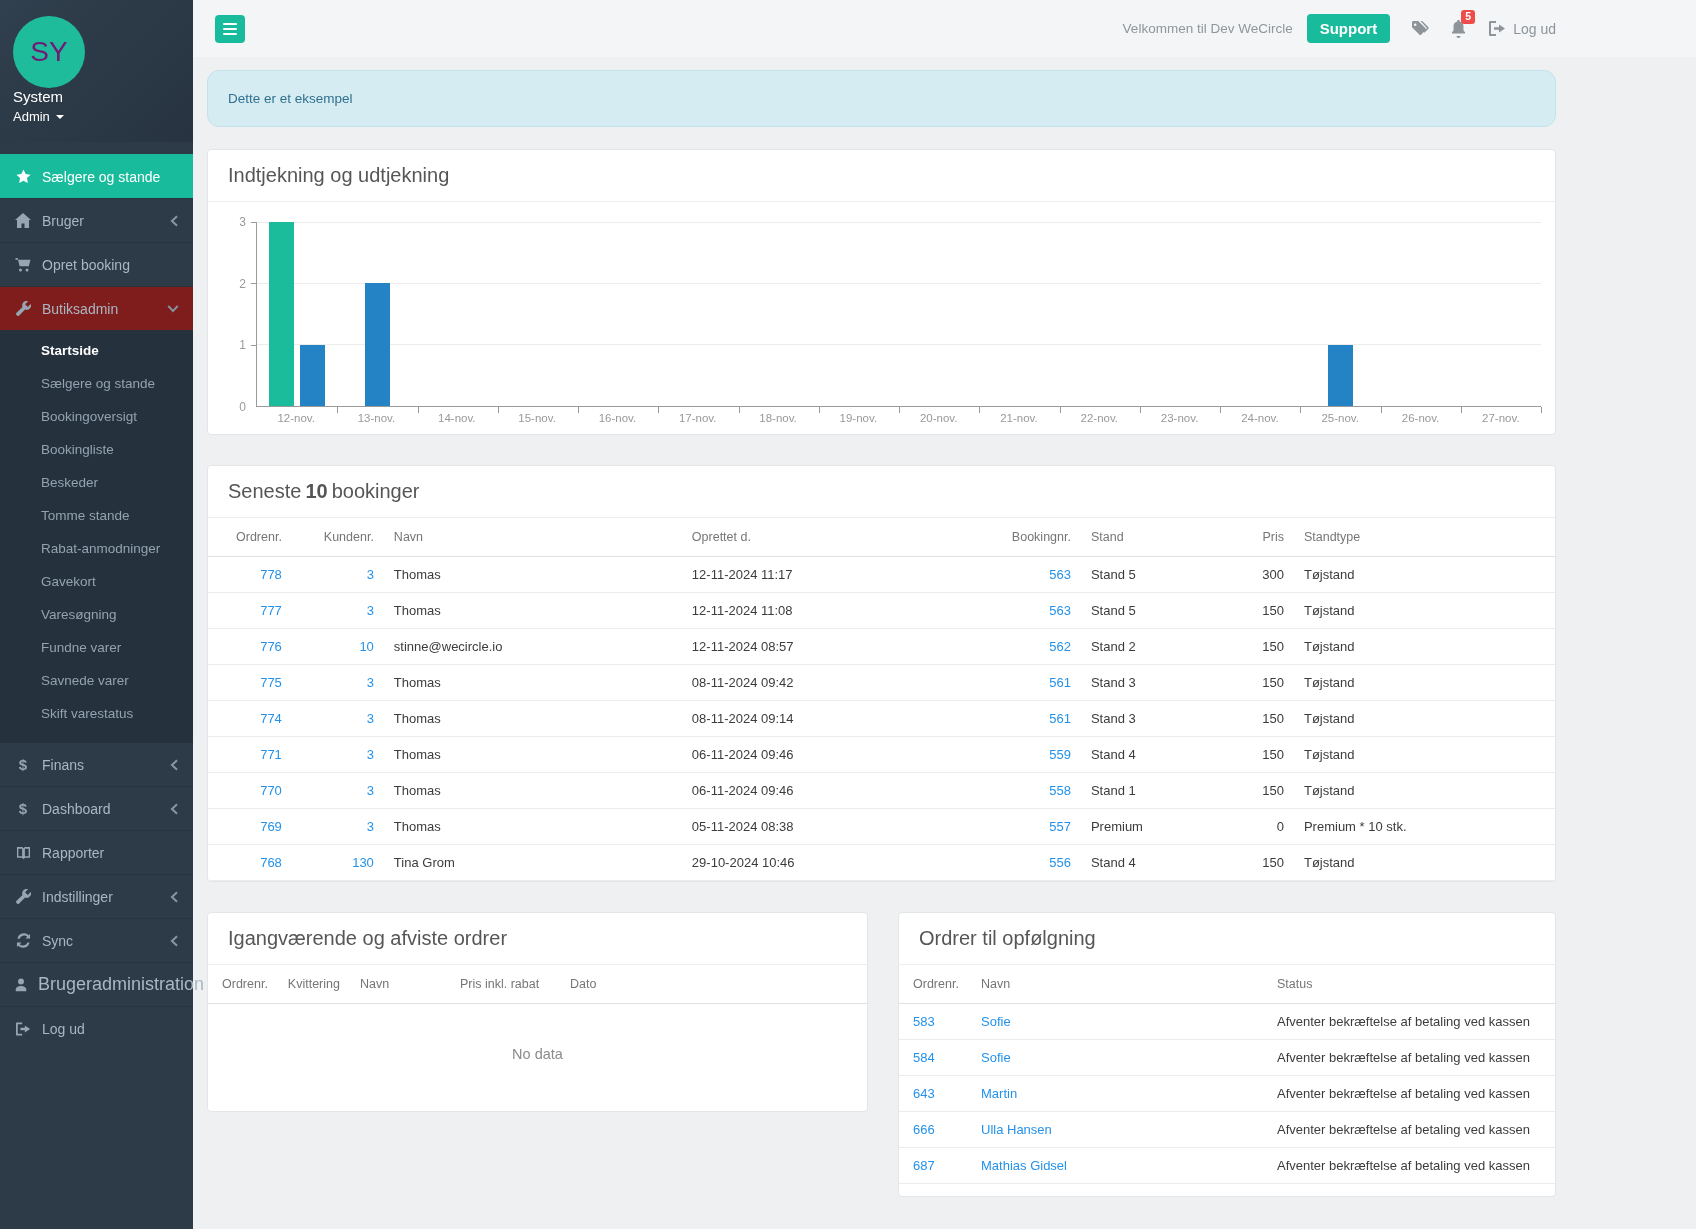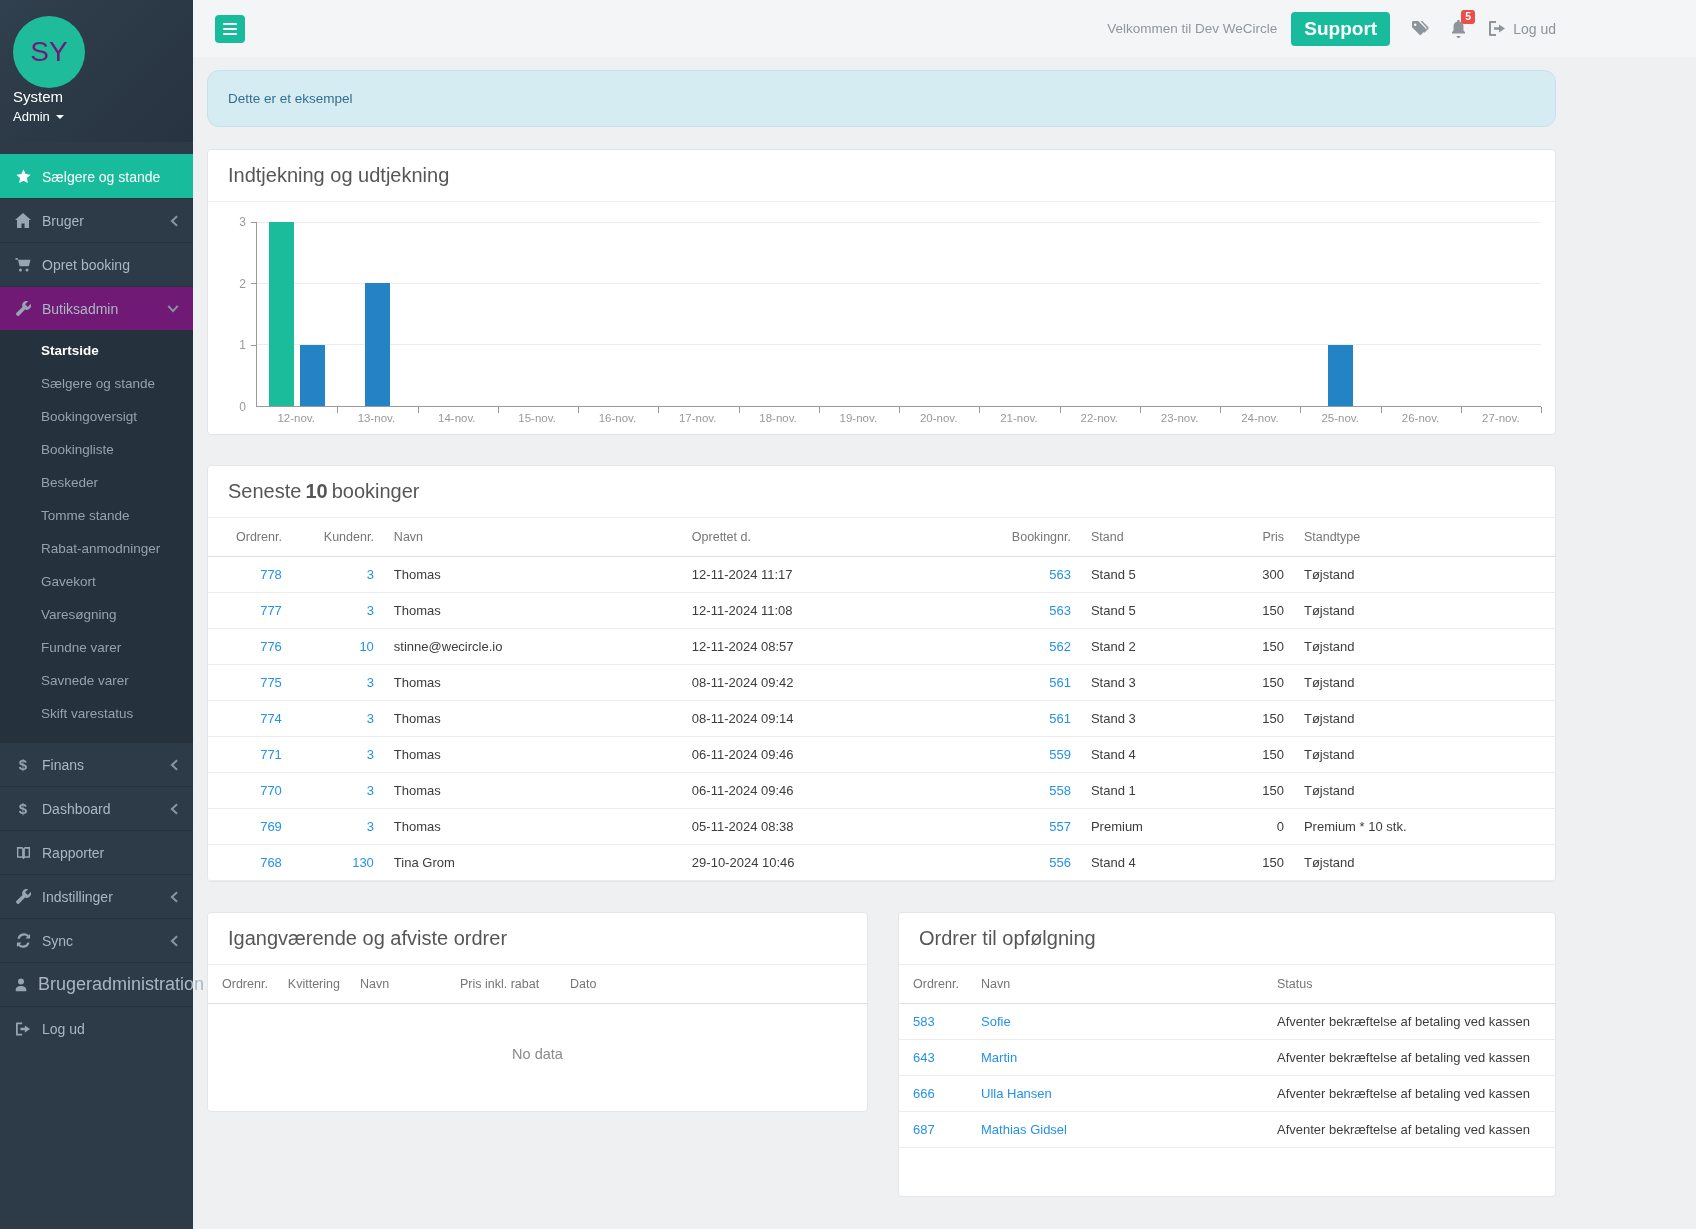--- a/index.html
+++ b/index.html
@@ -28,41 +28,41 @@
   .menu-item {
     display:flex; align-items:center; height:44px; padding:0 14px;
     color:#a9b7c2; font-size:14px; background:#2d3a47; border-top:1px solid #27323e; cursor:pointer;
   }
   .menu-item .mi-icon { width:18px; display:flex; justify-content:center; color:#96a5b1; }
   .menu-item .mi-label { margin-left:10px; white-space:nowrap; }
   .menu-item .chevron { margin-left:auto; color:#8794a1; display:flex; }
   .menu-item.active { background:#18bc9c; color:#fff; border-top-color:#18bc9c; }
   .menu-item.active .mi-icon { color:#fff; }
   .menu-item.long .mi-label { font-size:18px; }
-  .menu-group.expanded .menu-item { background:#701a75; }
+  .menu-group.expanded .menu-item { background:#7f1d1d; }
   .submenu { background:#25313d; padding:4px 0 12px; }
   .submenu-item { padding:9px 14px 9px 41px; font-size:13.5px; color:#93a3af; cursor:pointer; }
   .submenu-item.active { color:#fff; font-weight:bold; }
   .dollar-glyph { font-weight:bold; font-size:15px; line-height:1; }
 
   
   .main { flex:1; display:flex; flex-direction:column; }
   .topbar {
     height:57px; min-height:57px; background:#f4f5f6;
     display:flex; align-items:center; padding:0 140px 0 22px;
   }
   .hamburger {
     width:30px; height:28px; border:none; border-radius:4px; background:#18bc9c;
     display:flex; align-items:center; justify-content:center; cursor:pointer;
   }
   .topbar-right { margin-left:auto; display:flex; align-items:center; }
   .welcome { color:#8f969c; font-size:13.5px; }
   .support-btn {
     margin-left:14px; background:#18bc9c; color:#fff; border:none; border-radius:4px;
-    font-size:19px; font-weight:bold; padding:6px 13px; cursor:pointer;
+    font-size:15px; font-weight:bold; padding:6px 13px; cursor:pointer;
     font-family:inherit;
   }
   .topbar-icon { margin-left:20px; color:#8d959b; display:flex; cursor:pointer; position:relative; }
   .badge {
     position:absolute; top:-10px; right:-8px; background:#ee4b4b; color:#fff;
     font-size:10.5px; font-weight:bold; padding:1px 4px 2px; border-radius:3px; line-height:1.1;
   }
   .logout { margin-left:22px; display:flex; align-items:center; gap:7px; color:#8d959b; font-size:14px; cursor:pointer; }
 
   .content { padding:13px 140px 20px 14px; overflow:hidden; }
@@ -590,20 +590,25 @@
                   <th>Status</th>
                 </tr>
               </thead>
               <tbody>
                 <tr>
                   <td><span class="link">583</span></td>
                   <td><span class="link">Sofie</span></td>
                   <td>Afventer bekræftelse af betaling ved kassen</td>
                 </tr>
                 <tr>
+                  <td><span class="link">584</span></td>
+                  <td><span class="link">Sofie</span></td>
+                  <td>Afventer bekræftelse af betaling ved kassen</td>
+                </tr>
+                <tr>
                   <td><span class="link">643</span></td>
                   <td><span class="link">Martin</span></td>
                   <td>Afventer bekræftelse af betaling ved kassen</td>
                 </tr>
                 <tr>
                   <td><span class="link">666</span></td>
                   <td><span class="link">Ulla Hansen</span></td>
                   <td>Afventer bekræftelse af betaling ved kassen</td>
                 </tr>
                 <tr>

